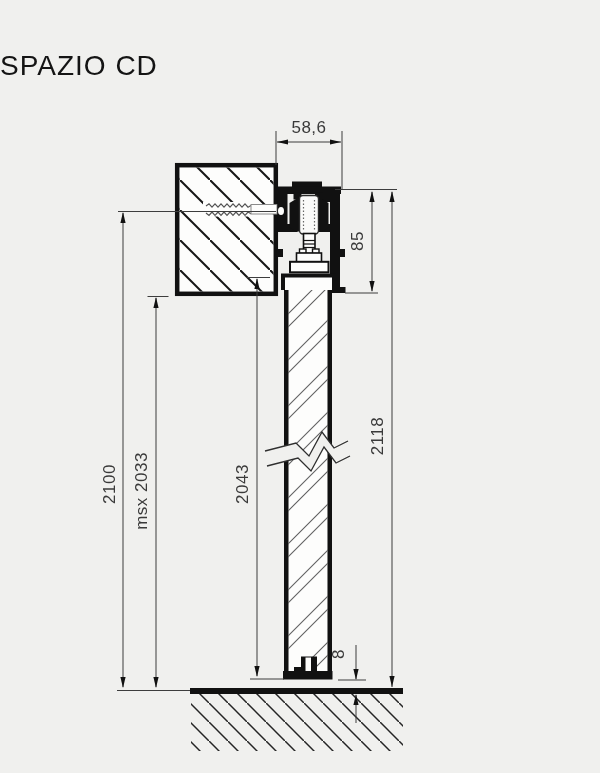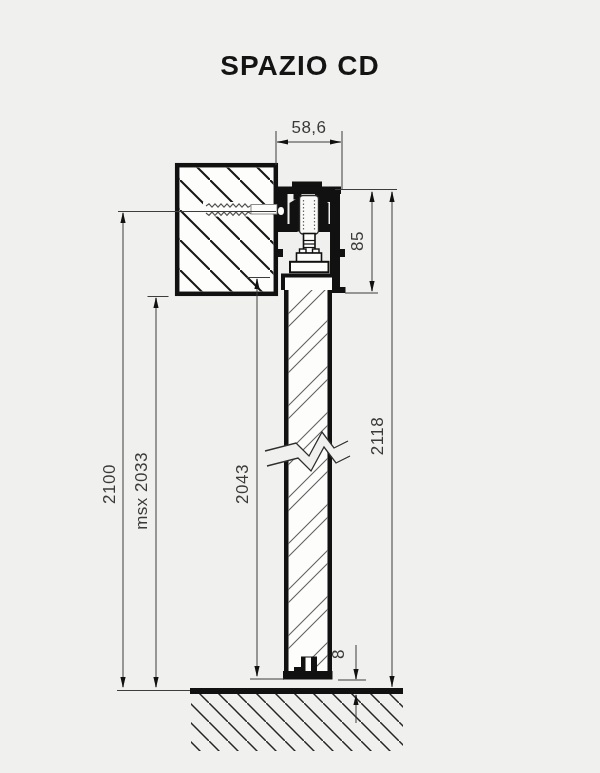--- a/index.html
+++ b/index.html
@@ -3,21 +3,21 @@
 <meta charset="utf-8">
 <style>
   html,body{margin:0;padding:0;}
   .stage{
     position:relative;width:600px;height:773px;
     background:#f0f0ee;overflow:hidden;
     font-family:"Liberation Sans", sans-serif;
   }
   .title{
     position:absolute;top:50px;left:0;width:100%;
-    text-align:center;font-size:28px;font-weight:bold;
+    text-align:left;font-size:28px;font-weight:normal;
     letter-spacing:1px;color:#141414;
   }
   svg{position:absolute;left:0;top:0;}
   .dimtxt{
     font-family:"Liberation Sans", sans-serif;
     font-size:17px;fill:#3a3a3a;letter-spacing:.5px;
   }
 </style>
 </head>
 <body>

